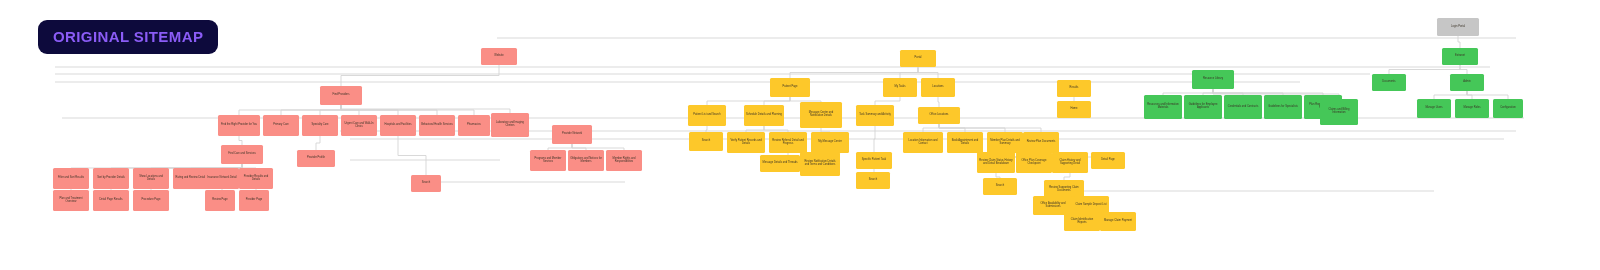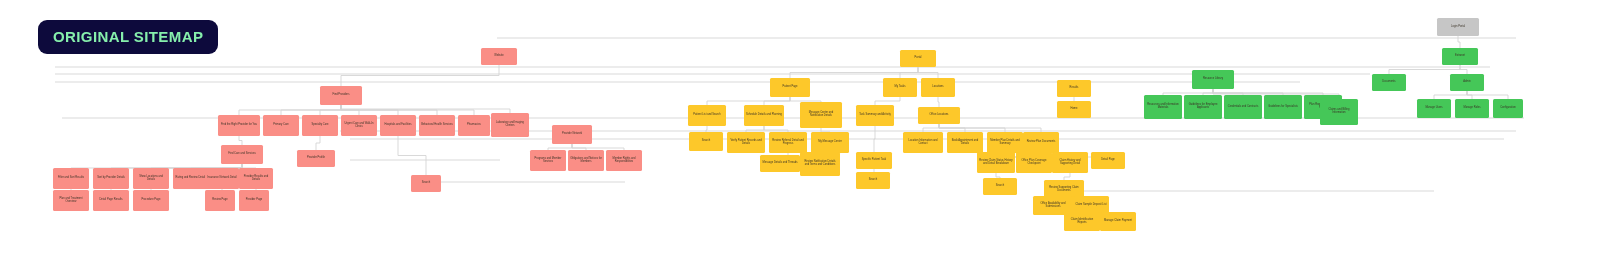--- a/index.html
+++ b/index.html
@@ -33,21 +33,21 @@
     left: 0;
     top: 0;
     width: 1600px;
     height: 270px;
   }
   .badge {
     position: absolute;
     left: 38px;
     top: 20px;
     background: #0d0a3c;
-    color: #86efac;
+    color: #8b5cf6;
     border-radius: 9px;
     padding: 9px 15px 10px 15px;
     font-size: 15px;
     font-weight: bold;
     letter-spacing: 0.4px;
     line-height: 1;
     white-space: nowrap;
   }
   .node {
     position: absolute;

